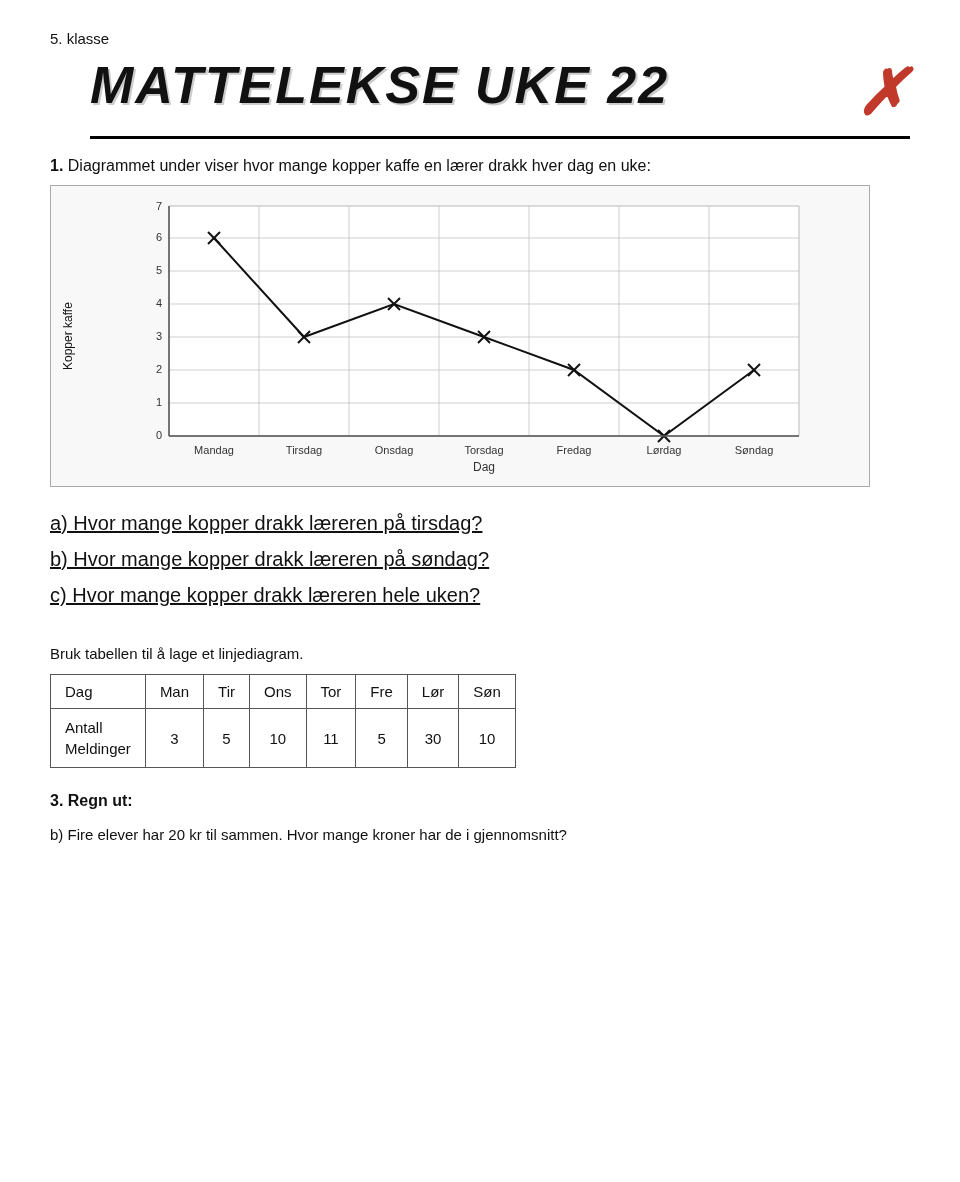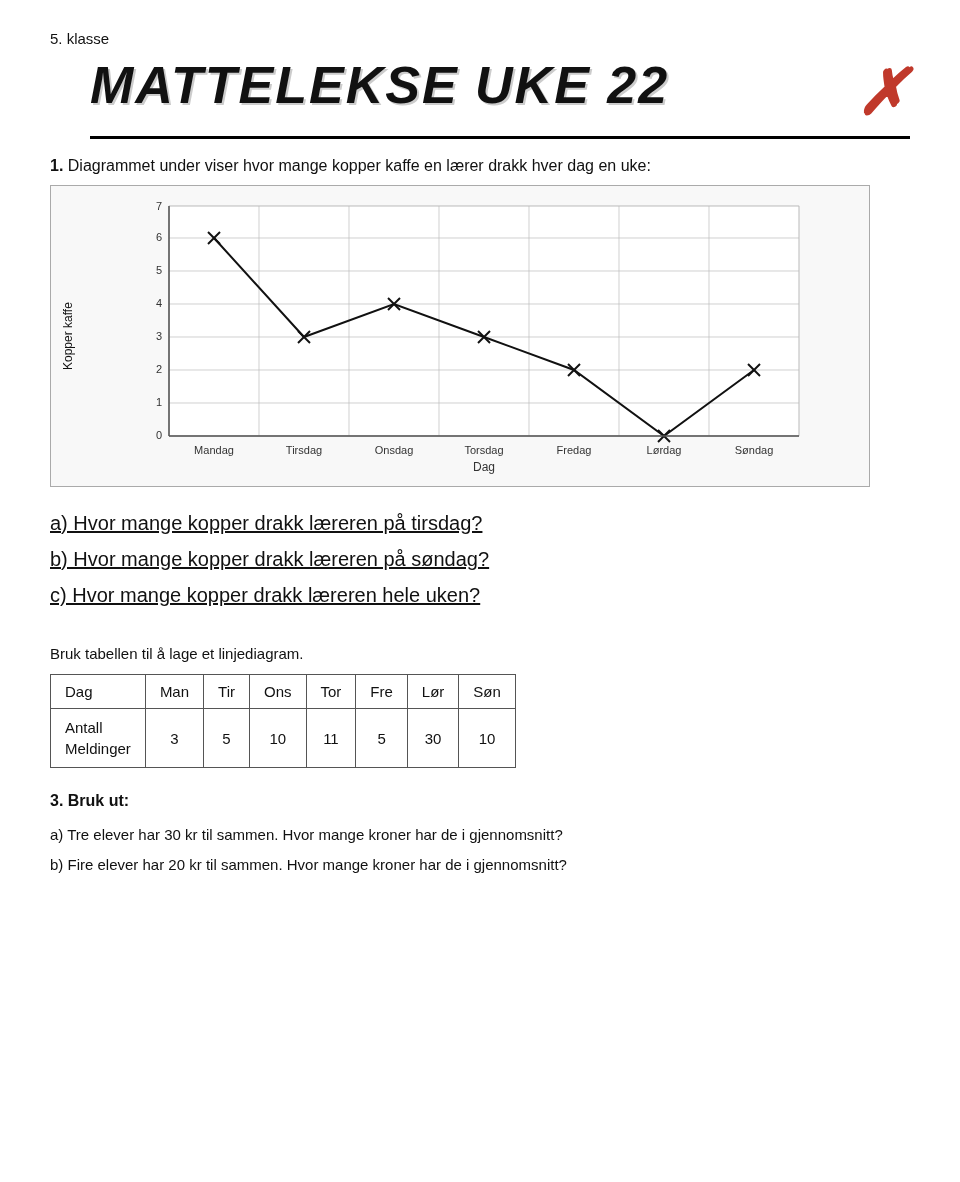--- a/index.html
+++ b/index.html
@@ -230,19 +230,18 @@
       <td>30</td>
       <td>10</td>
     </tr>
   </tbody>
     </table>
 </div>
 
 <div>
   <div class="question-text">
     <span style="font-weight:bold;">3.</span>
-    <span style="font-weight:bold;">Bruk ut:</span>
+    <span style="font-weight:bold;">Regn ut:</span>
   </div>
   <div class="section3">
-    <div>a) Tre elever har 30 kr til sammen. Hvor mange kroner har de i gjennomsnitt?</div>
     <div>b) Fire elever har 20 kr til sammen. Hvor mange kroner har de i gjennomsnitt?</div>
   </div>
 </div>
 
 </body></html>

